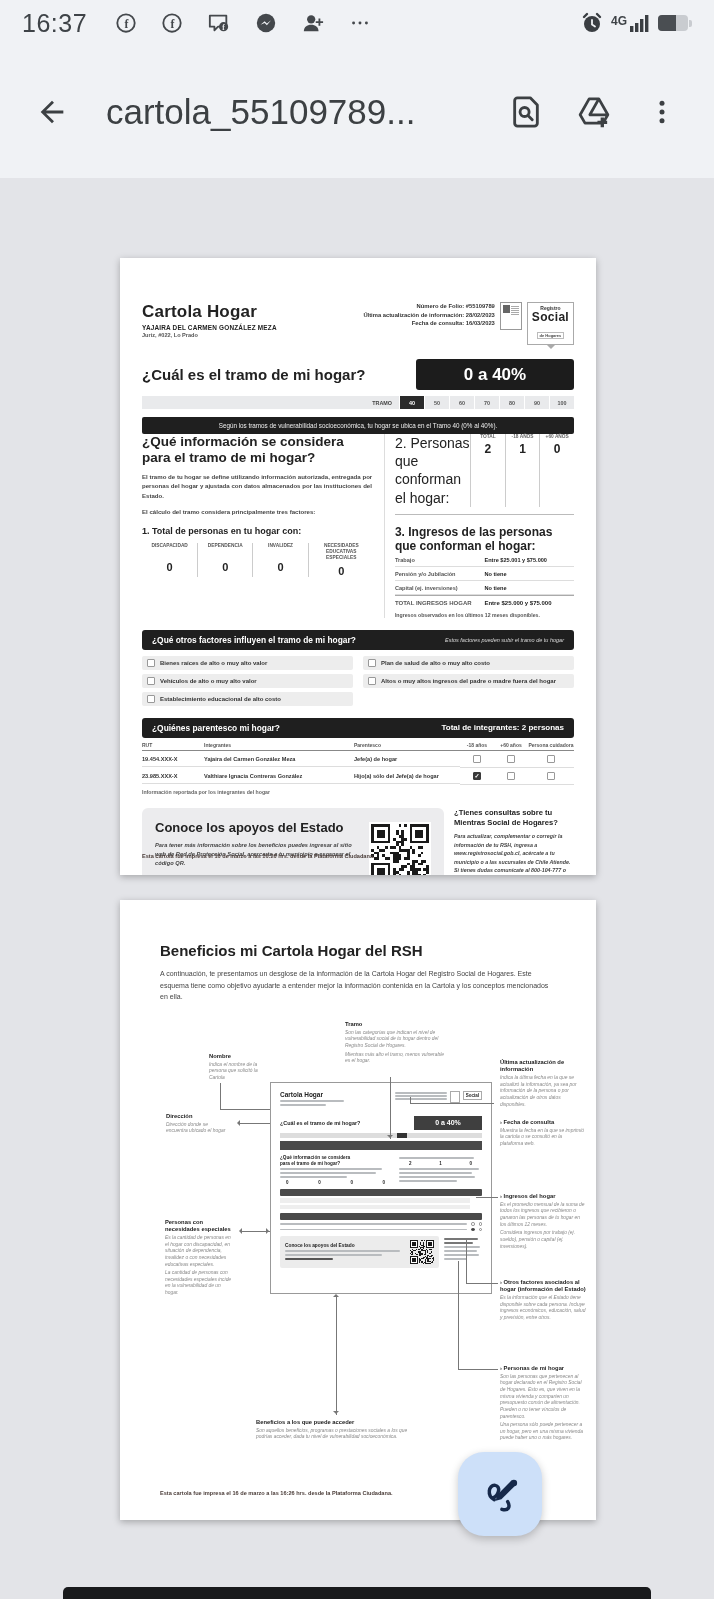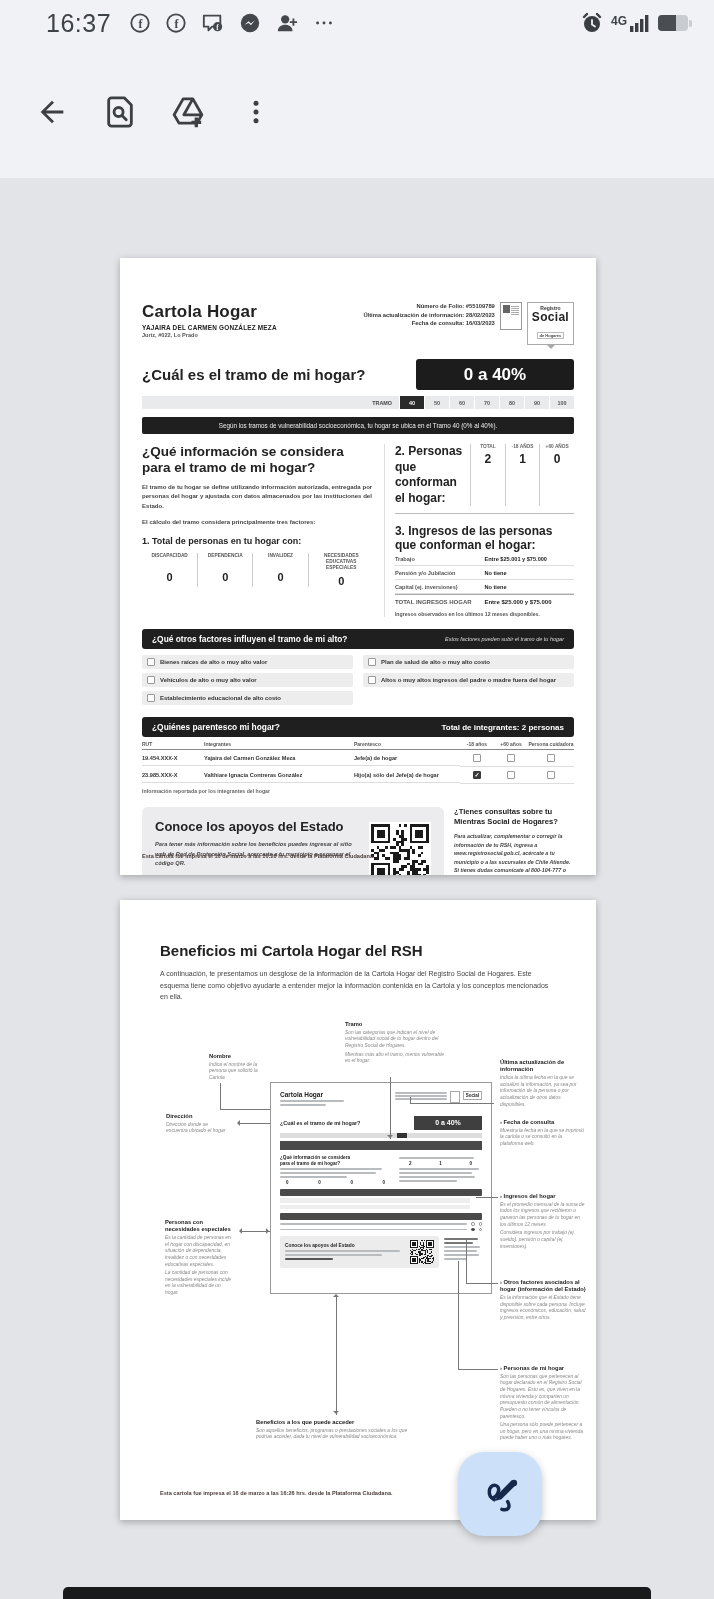--- a/index.html
+++ b/index.html
@@ -1,21 +1,21 @@
 <!DOCTYPE html>
 <html><head>
 <meta charset="utf-8">
 <style>
   * { margin:0; padding:0; box-sizing:border-box; }
   html,body { width:714px; height:1599px; font-family:"Liberation Sans", sans-serif; background:#fff; overflow:hidden; }
   .screen { position:relative; width:714px; height:1599px; background:#e3e4e8; }
 
   
   .statusbar { height:46px; background:#f0f2f5; display:flex; align-items:center; padding:0 22px; color:#3e4347; }
-  .sb-left { display:flex; align-items:center; gap:14px;margin-left:24px; }
+  .sb-left { display:flex; align-items:center; gap:24px; }
   .sb-time { font-size:25px; letter-spacing:.5px; margin-right:4px; }
   .sb-right { margin-left:auto; display:flex; align-items:center; gap:7px; }
   .sb-ico { display:flex; align-items:center; }
   .net { display:flex; align-items:flex-end; gap:2px; }
   .net-4g { font-size:12px; font-weight:bold; line-height:1; margin-bottom:6px; }
   .batt { width:30px; height:16px; border-radius:4px; background:#c9ccd0; position:relative; overflow:hidden; }
   .batt-fill { position:absolute; left:0; top:0; bottom:0; width:60%; background:#4a4e52; }
   .batt-tip { width:3px; height:7px; background:#c9ccd0; border-radius:0 2px 2px 0; margin-left:1px; }
 
   
@@ -55,33 +55,33 @@
   .tramo-row { display:flex; align-items:center; margin-top:14px; }
   .tramo-q { font-size:15px; font-weight:bold; }
   .tramo-box { margin-left:auto; width:158px; height:31px; background:#1c1c1c; color:#fff; font-size:17px; font-weight:bold; display:flex; align-items:center; justify-content:center; border-radius:3px; }
   .scale { margin-top:6px; height:13px; background:#e9eaec; display:flex; justify-content:flex-end; align-items:center; }
   .scale-label { font-size:5.4px; font-weight:bold; color:#444; margin-right:7px; }
   .scale-cell { width:25px; height:13px; display:flex; align-items:center; justify-content:center; font-size:5.4px; font-weight:bold; color:#555; border-left:1px solid #fff; }
   .scale-cell.sel { background:#2a2a2a; color:#fff; }
   .banner { margin-top:8px; text-align:center; font-size:6.3px; padding:5px 4px; border-radius:2px; background:#1f1f1f; color:#eee; }
 
   
-  .cols { display:flex; margin-top:10px; }
+  .cols { display:flex; }
   .col-l { width:56%; padding-right:10px; }
   .col-r { flex:1; border-left:1px solid #ddd; padding-left:10px; }
   .h-info { font-size:13.5px; font-weight:bold; line-height:1.15; }
   .p-info { font-size:6.1px; font-weight:bold; color:#444; line-height:1.55; margin-top:7px; }
   .f1-h { font-size:9px; font-weight:bold; margin-top:9px; }
   .f1-grid { display:grid; grid-template-columns:1fr 1fr 1fr 1.2fr; margin-top:7px; text-align:center; }
   .f1-grid .cell { border-left:1px solid #ccc; padding:0 2px; }
   .f1-grid .cell:first-child { border-left:none; }
   .f1-lab { font-size:4.8px; font-weight:bold; color:#555; min-height:14px; line-height:1.3; }
   .f1-val { font-size:11px; font-weight:bold; margin-top:4px; }
   .f2 { display:flex; border-bottom:1px solid #bbb; padding-bottom:7px; }
-  .f2-h { width:42%; font-size:12px; font-weight:bold; line-height:1.3; }
+  .f2-h { width:42%; font-size:14px; font-weight:normal; line-height:1.3; }
   .f2-cell { flex:1; text-align:center; border-left:1px solid #ccc; }
   .f2-lab { font-size:4.8px; font-weight:bold; color:#666; }
   .f2-val { font-size:12px; font-weight:bold; margin-top:3px; }
   .f3-h { font-size:12px; font-weight:bold; margin-top:10px; }
   .inc-row { display:grid; grid-template-columns:1fr 1fr; padding:4px 0 3px; border-bottom:1px solid #ddd; font-size:5.6px; }
   .inc-lab { color:#555; font-weight:bold; }
   .inc-val { font-weight:bold; color:#222; }
   .inc-total { border-top:1px solid #aaa; border-bottom:none; font-size:6px; }
   .inc-note { font-size:5.2px; font-weight:bold; color:#555; margin-top:3px; }
 
@@ -239,20 +239,21 @@
       </span>
     </div>
   </div>
 
   <div class="appbar">
     <span class="ab-ico">
       <svg width="34" height="34" viewBox="0 0 24 24">
           <path d="M20 11H7.8l5.6-5.6L12 4l-8 8 8 8 1.4-1.4L7.8 13H20z" fill="#3c4043"></path>
         </svg>
     </span>
+    <span class="appbar-title">cartola_55109789...</span>
     <span class="ab-ico">
       <svg width="34" height="34" viewBox="0 0 24 24">
           <path d="M6 2h9l5 5v13a2 2 0 0 1-2 2H6a2 2 0 0 1-2-2V4a2 2 0 0 1 2-2z" fill="none" stroke="#3c4043" stroke-width="2" stroke-linejoin="round"></path>
           <circle cx="11" cy="12" r="3.2" fill="none" stroke="#3c4043" stroke-width="2"></circle>
           <path d="M13.4 14.4l3 3" stroke="#3c4043" stroke-width="2" stroke-linecap="round"></path>
         </svg>
     </span>
     <span class="ab-ico">
       <svg width="36" height="36" viewBox="0 0 26 26">
           <path d="M9.5 3.5h7L23 15l-3.5 6h-13L3 15z M9.5 3.5L3 15M16.5 3.5L10 15h13" fill="none" stroke="#3c4043" stroke-width="2" stroke-linejoin="round"></path>
@@ -378,21 +379,21 @@
               <div class="inc-row inc-total">
                   <span class="inc-lab">TOTAL INGRESOS HOGAR</span>
                   <span class="inc-val">Entre $25.000 y $75.000</span>
                 </div>
             </div>
             <div class="inc-note">Ingresos observados en los últimos 12 meses disponibles.</div>
           </div>
         </div>
 
         <div class="secbar blackbar">
-          <span class="secbar-h">¿Qué otros factores influyen el tramo de mi alto?</span>
+          <span class="secbar-h">¿Qué otros factores influyen el tramo de mi hogar?</span>
           <span class="secbar-note">Estos factores pueden subir el tramo de tu hogar</span>
         </div>
         <div class="fact-grid">
           <div class="fact-item">
               <span class="cb"></span>
               <span class="fact-lab">Bienes raíces de alto o muy alto valor</span>
             </div>
           <div class="fact-item">
               <span class="cb"></span>
               <span class="fact-lab">Plan de salud de alto o muy alto costo</span>

